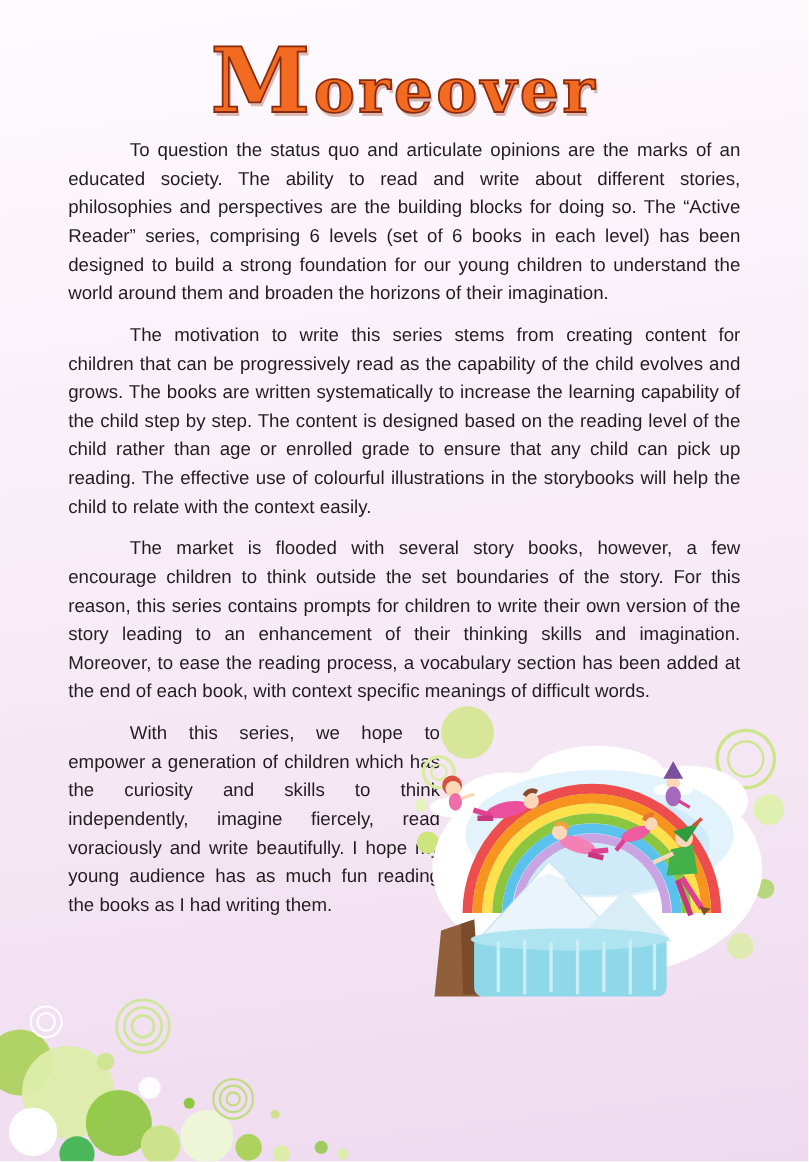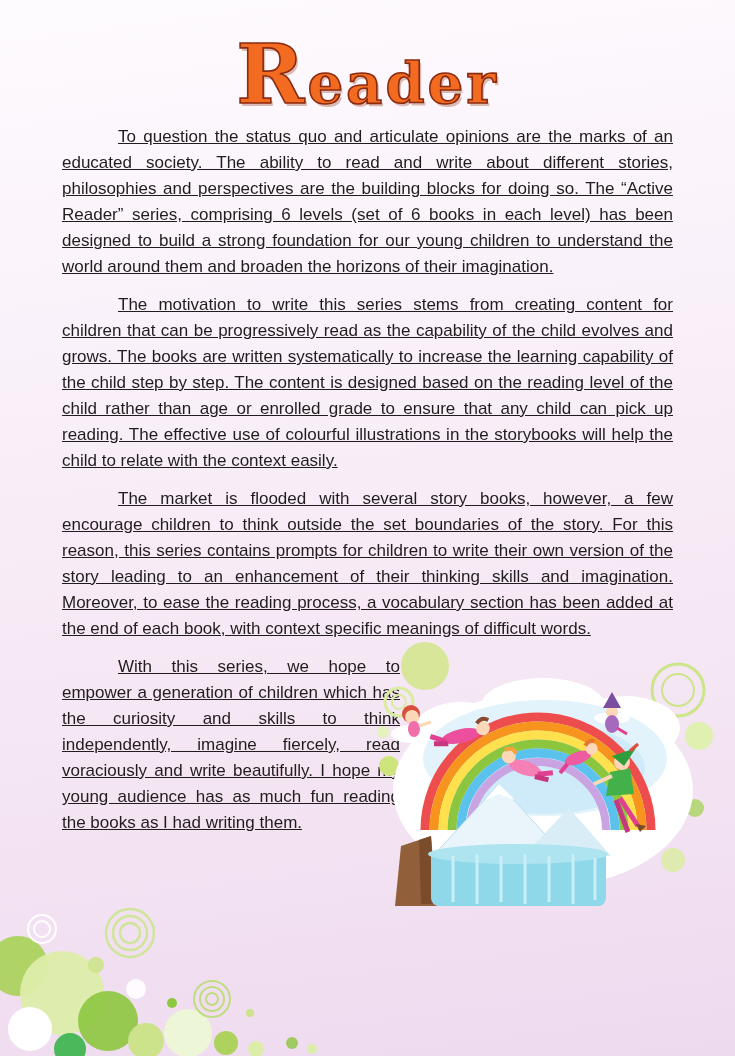--- a/index.html
+++ b/index.html
@@ -35,21 +35,20 @@
     z-index: 2;
     padding: 8px 62px 0 62px;
     color: #211d1e;
     font-size: 17px;
     line-height: 26px;
     text-align: justify;
   }
   .content p {
     text-indent: 56px;
     margin-bottom: 12px;
-    text-decoration: underline;
   }
   .bottom {
     position: relative;
   }
   .para-last {
     width: 338px;
   }
   .illustration {
     position: absolute;
     right: -40px;
@@ -65,21 +64,21 @@
     height: 185px;
     z-index: 1;
     pointer-events: none;
   }
 </style>
 </head>
 <body>
 
 <div class="page">
 
-  <h1 class="title">Reader</h1>
+  <h1 class="title">Moreover</h1>
 
   <div class="content">
     <p>To question the status quo and articulate opinions are the marks of an educated society. The ability to read and write about different stories, philosophies and perspectives are the building blocks for doing so. The “Active Reader” series, comprising 6 levels (set of 6 books in each level) has been designed to build a strong foundation for our young children to understand the world around them and broaden the horizons of their imagination.</p>
     <p>The motivation to write this series stems from creating content for children that can be progressively read as the capability of the child evolves and grows. The books are written systematically to increase the learning capability of the child step by step. The content is designed based on the reading level of the child rather than age or enrolled grade to ensure that any child can pick up reading. The effective use of colourful illustrations in the storybooks will help the child to relate with the context easily.</p>
     <p>The market is flooded with several story books, however, a few encourage children to think outside the set boundaries of the story. For this reason, this series contains prompts for children to write their own version of the story leading to an enhancement of their thinking skills and imagination. Moreover, to ease the reading process, a vocabulary section has been added at the end of each book, with context specific meanings of difficult words.</p>
 
     <div class="bottom">
       <p class="para-last">With this series, we hope to empower a generation of children which has the curiosity and skills to think independently, imagine fiercely, read voraciously and write beautifully. I hope my young audience has as much fun reading the books as I had writing them.</p>
 
       <div class="illustration">

